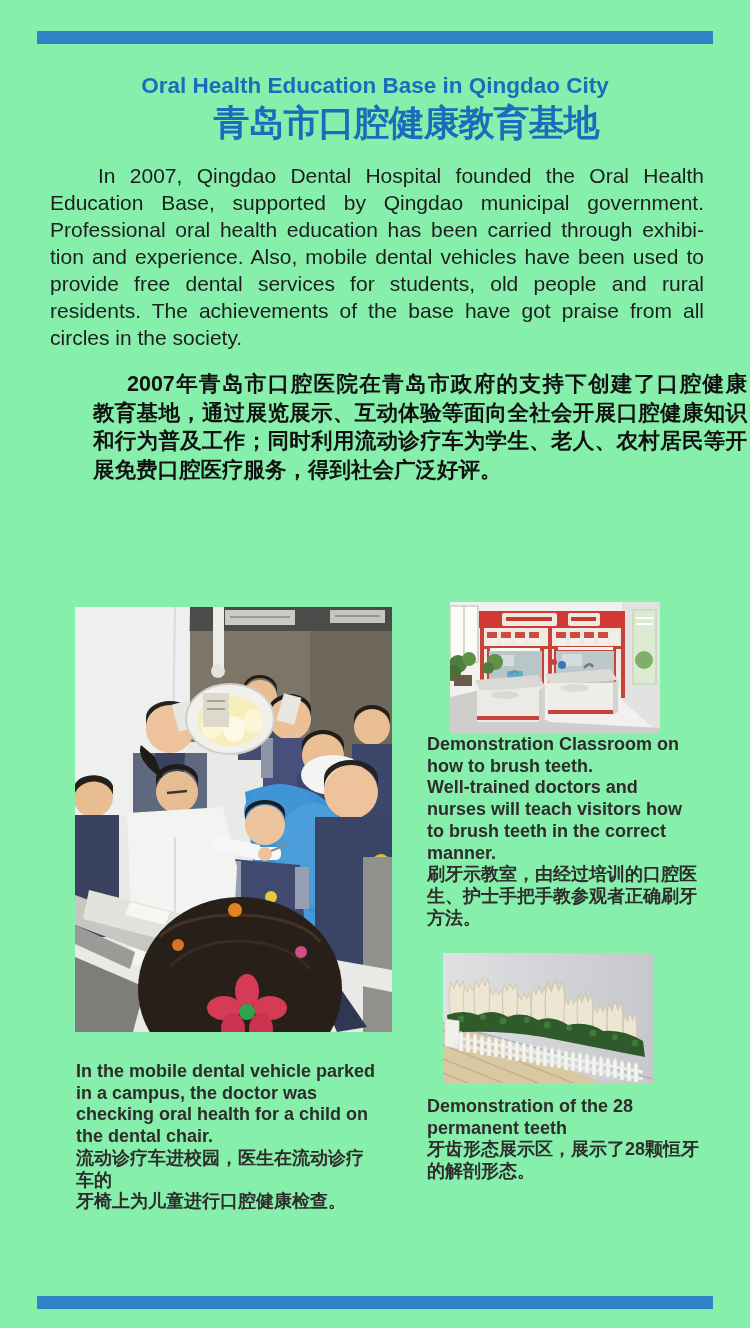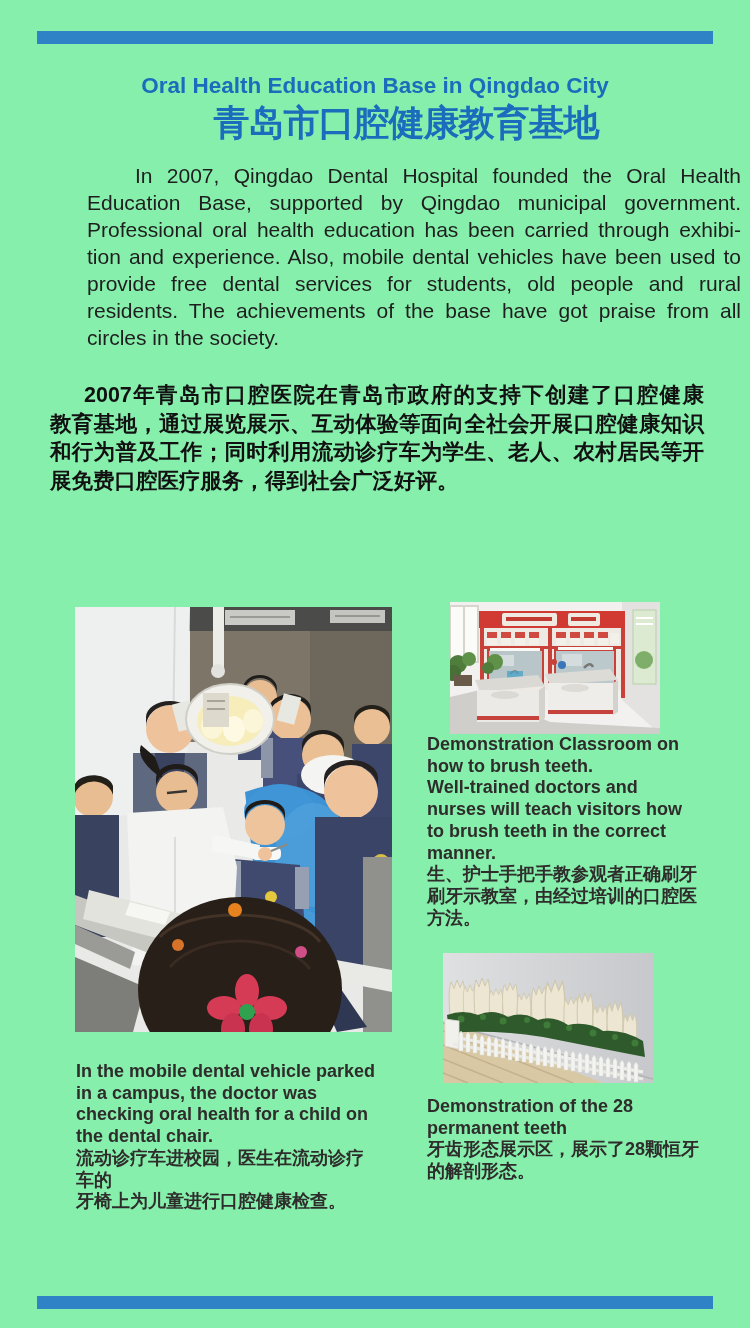--- a/index.html
+++ b/index.html
@@ -6,22 +6,22 @@
   .page{position:relative;width:750px;height:1328px;background:#86efac;overflow:hidden;
         font-family:"Liberation Sans","DejaVu Sans",sans-serif;}
   .rule-bar{position:absolute;left:37px;width:676px;height:13px;background:var(--rule-blue,#2e82c5);}
   .rule-bar.top{top:31px;}
   .rule-bar.bottom{top:1296px;}
   .title-en{position:absolute;left:0;top:73px;width:750px;text-align:center;
             font-size:22.5px;font-weight:bold;color:var(--title-blue,#1a6dbc);letter-spacing:0;}
   .title-zh{position:absolute;left:0;top:99px;width:750px;text-align:center;
             font-size:36px;font-weight:bold;color:var(--title-blue,#1a6dbc);letter-spacing:-1px;margin-left:31px;}
   .para{position:absolute;left:50px;width:654px;color:#1e1e1e;}
-  .para-en{top:162px;font-size:21px;line-height:27px;margin-left:37px;}
-  .para-zh{top:381px;font-size:21.5px;line-height:28.5px;font-weight:bold;color:#111;}
+  .para-en{top:162px;font-size:21px;line-height:27px;}
+  .para-zh{top:370px;font-size:21.5px;line-height:28.5px;font-weight:bold;color:#111;margin-left:43px;}
   .jpara .tline{text-align:justify;text-align-last:justify;}
   .jpara .tline-last{text-align-last:left;}
   .para-en .tline:first-child{text-indent:48px;}
   .para-zh .tline:first-child{text-indent:34px;}
   .caption{position:absolute;font-size:18px;line-height:21.7px;font-weight:bold;color:#2e2d2b;}
   .cap-left{left:76px;top:1049px;width:302px;margin-top:12px;}
   .cap-classroom{left:427px;top:734px;width:300px;}
   .cap-teeth{left:427px;top:1096px;width:310px;}
   .photo{position:absolute;display:block;}
   .photo-vehicle{left:75px;top:607px;width:317px;height:425px;}
@@ -351,22 +351,22 @@
       <div class="tline">流动诊疗车进校园，医生在流动诊疗车的</div>
       <div class="tline tline-last">牙椅上为儿童进行口腔健康检查。</div>
     </div>
   <div class="caption cap-classroom">
       <div class="tline">Demonstration Classroom on</div>
       <div class="tline">how to brush teeth.</div>
       <div class="tline">Well-trained doctors and</div>
       <div class="tline">nurses will teach visitors how</div>
       <div class="tline">to brush teeth in the correct</div>
       <div class="tline">manner.</div>
+      <div class="tline">刷牙示教室，由经过培训的口腔医</div>
       <div class="tline">生、护士手把手教参观者正确刷牙</div>
-      <div class="tline">刷牙示教室，由经过培训的口腔医</div>
       <div class="tline tline-last">方法。</div>
     </div>
   <div class="caption cap-teeth">
       <div class="tline">Demonstration of the 28</div>
       <div class="tline">permanent teeth</div>
       <div class="tline">牙齿形态展示区，展示了28颗恒牙</div>
       <div class="tline tline-last">的解剖形态。</div>
     </div>
 
   <div class="rule-bar bottom"></div>

